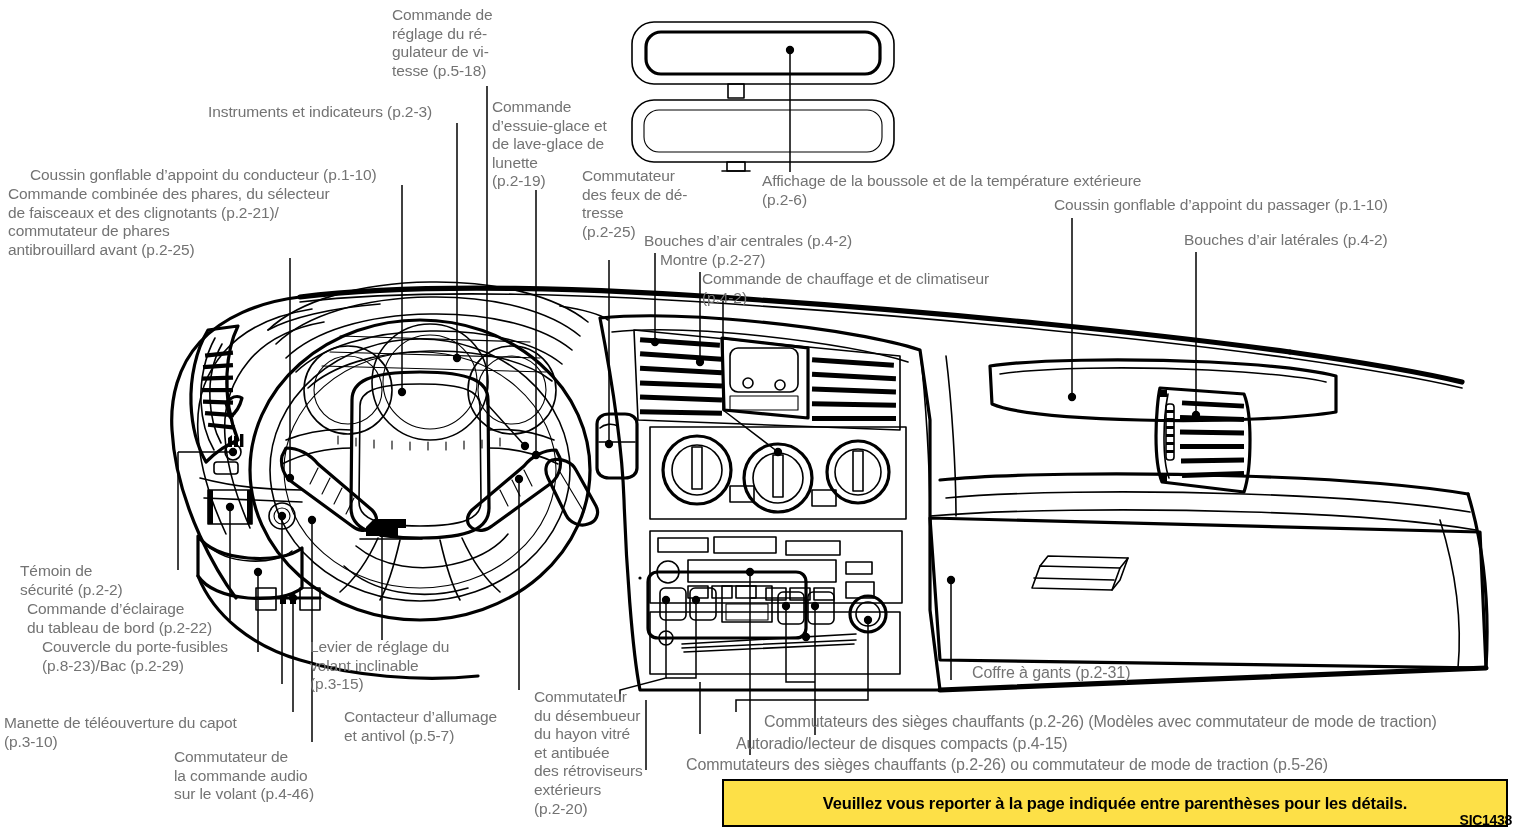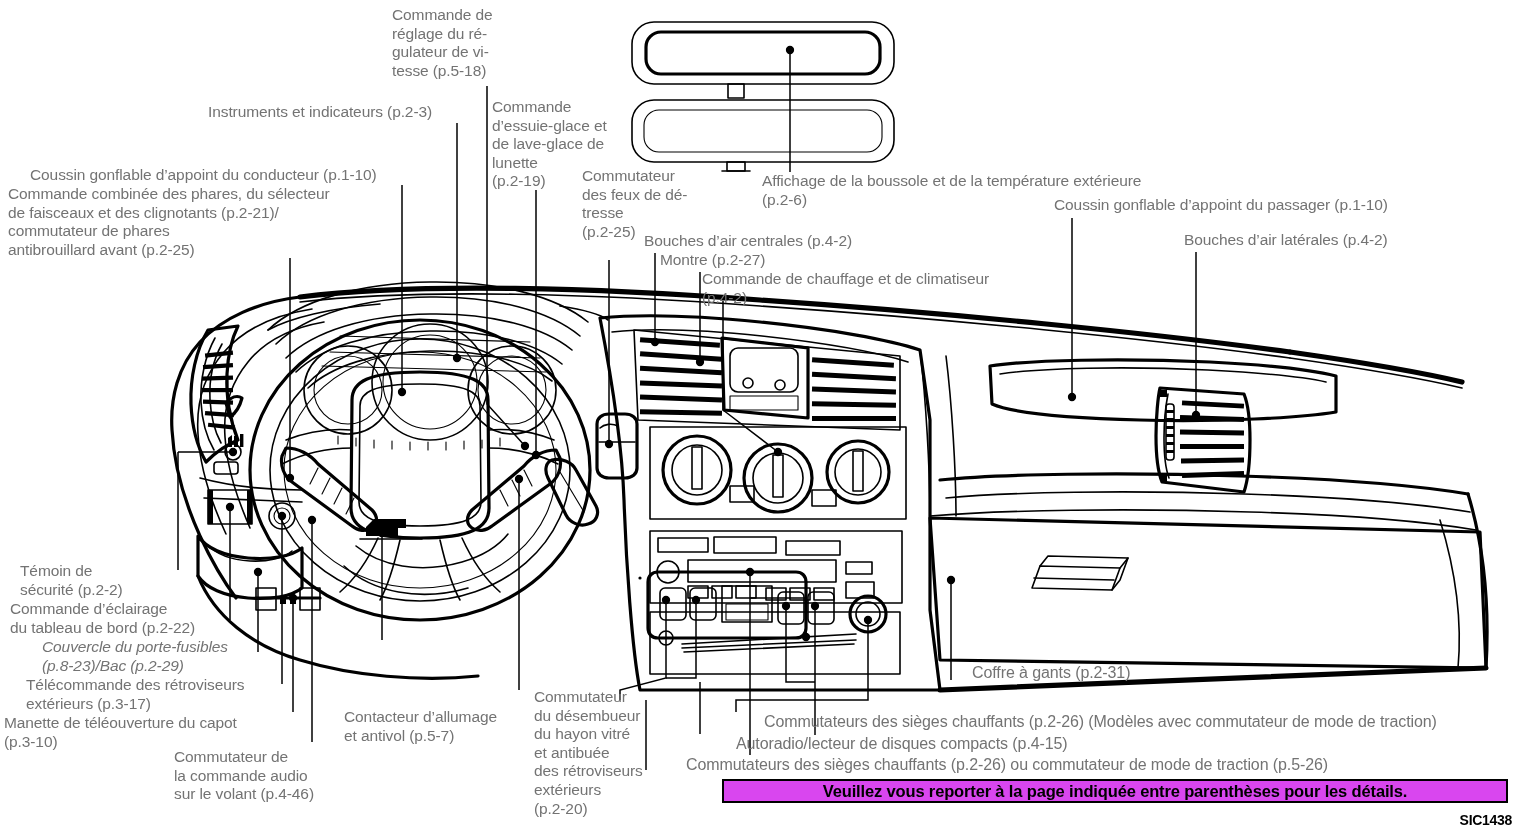--- a/index.html
+++ b/index.html
@@ -36,23 +36,23 @@
     top: 0;
     width: 1520px;
     height: 832px;
     pointer-events: none;
   }
   #note-box {
     position: absolute;
     left: 722px;
     top: 779px;
     width: 786px;
-    height: 24px;
+    height: 48px;
     border: 2.5px solid #000;
-    background: #d946ef;
+    background: #fde047;
     box-sizing: border-box;
     display: flex;
     align-items: center;
     justify-content: center;
   }
   #note-box .note-text {
     font-size: 16.5px;
     font-weight: bold;
     white-space: nowrap;
     letter-spacing: -0.15px;
@@ -539,36 +539,37 @@
   <div class="lbl" style="left:702px; top:270px; text-align:left;">Commande de chauffage et de climatiseur
 (p.4-2)</div>
 
   <div class="lbl" style="left:1054px; top:196px;">Coussin gonflable d’appoint du passager (p.1-10)</div>
 
   <div class="lbl" style="left:1184px; top:231px;">Bouches d’air latérales (p.4-2)</div>
 
   <div class="lbl r" style="left:20px; top:562px; width:145px;">Témoin de
 sécurité (p.2-2)</div>
 
-  <div class="lbl" style="left:10px; top:600px;">Commande d’éclairage
+  <div class="lbl" style="left:27px; top:600px;">Commande d’éclairage
 du tableau de bord (p.2-22)</div>
 
-  <div class="lbl" style="left:42px; top:638px;font-style:italic;">Couvercle du porte-fusibles
+  <div class="lbl" style="left:42px; top:638px;">Couvercle du porte-fusibles
 (p.8-23)/Bac (p.2-29)</div>
 
-  <div class="lbl" style="left:26px; top:676px;">Télécommande des rétroviseurs
-extérieurs (p.3-17)</div>
 
   <div class="lbl" style="left:4px; top:714px;">Manette de téléouverture du capot
 (p.3-10)</div>
 
   <div class="lbl" style="left:174px; top:748px;">Commutateur de
 la commande audio
 sur le volant (p.4-46)</div>
 
+  <div class="lbl" style="left:310px; top:638px;">Levier de réglage du
+volant inclinable
+(p.3-15)</div>
 
   <div class="lbl" style="left:344px; top:708px;">Contacteur d’allumage
 et antivol (p.5-7)</div>
 
   <div class="lbl" style="left:534px; top:688px;">Commutateur
 du désembueur
 du hayon vitré
 et antibuée
 des rétroviseurs
 extérieurs

